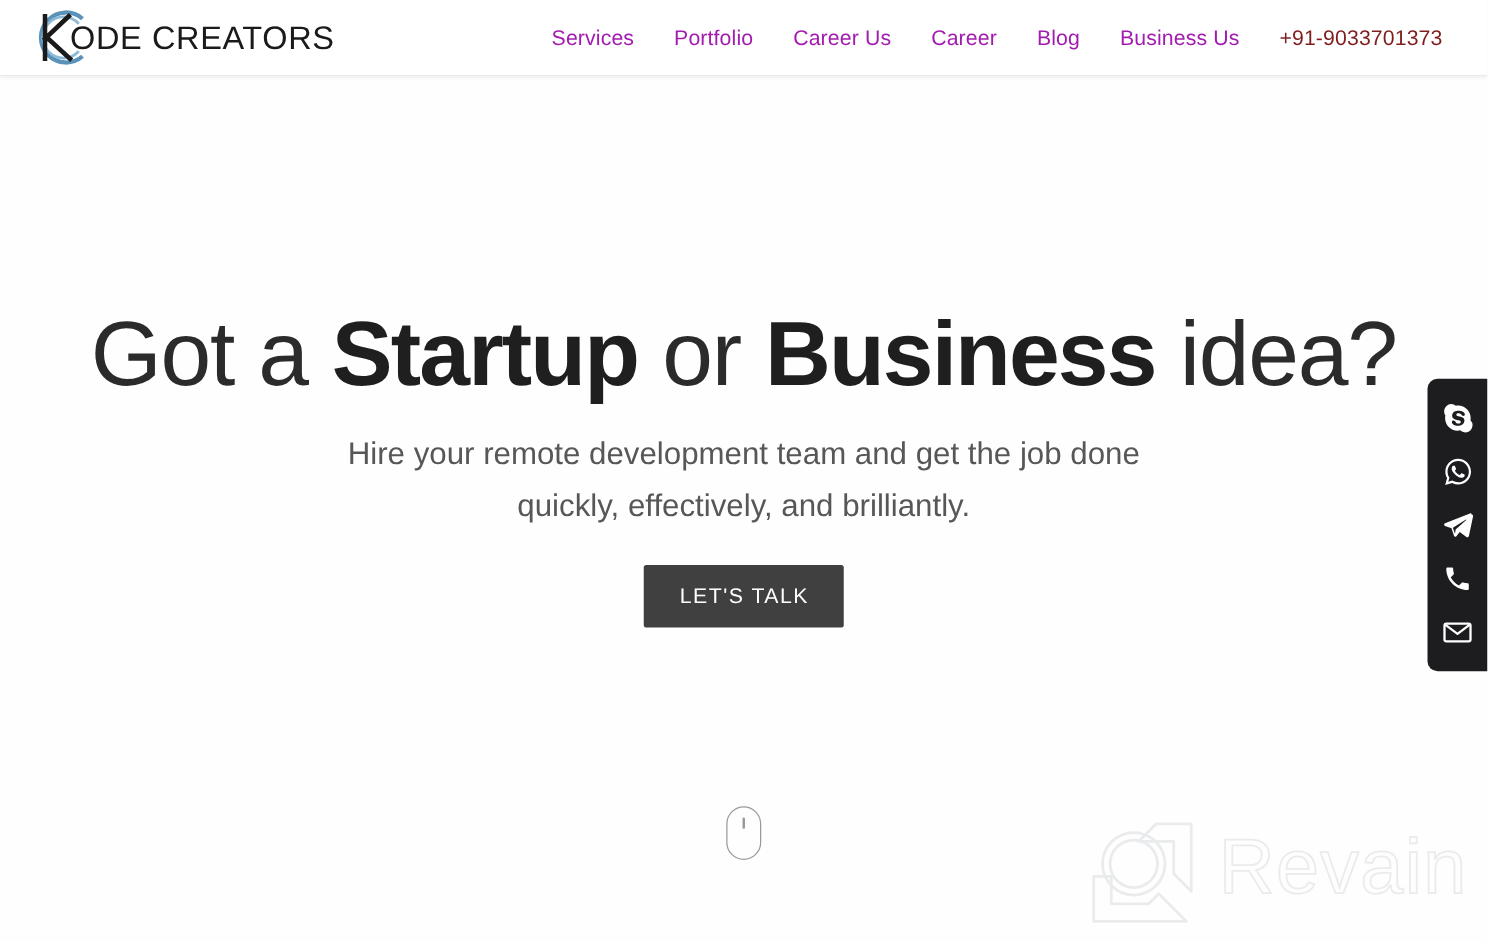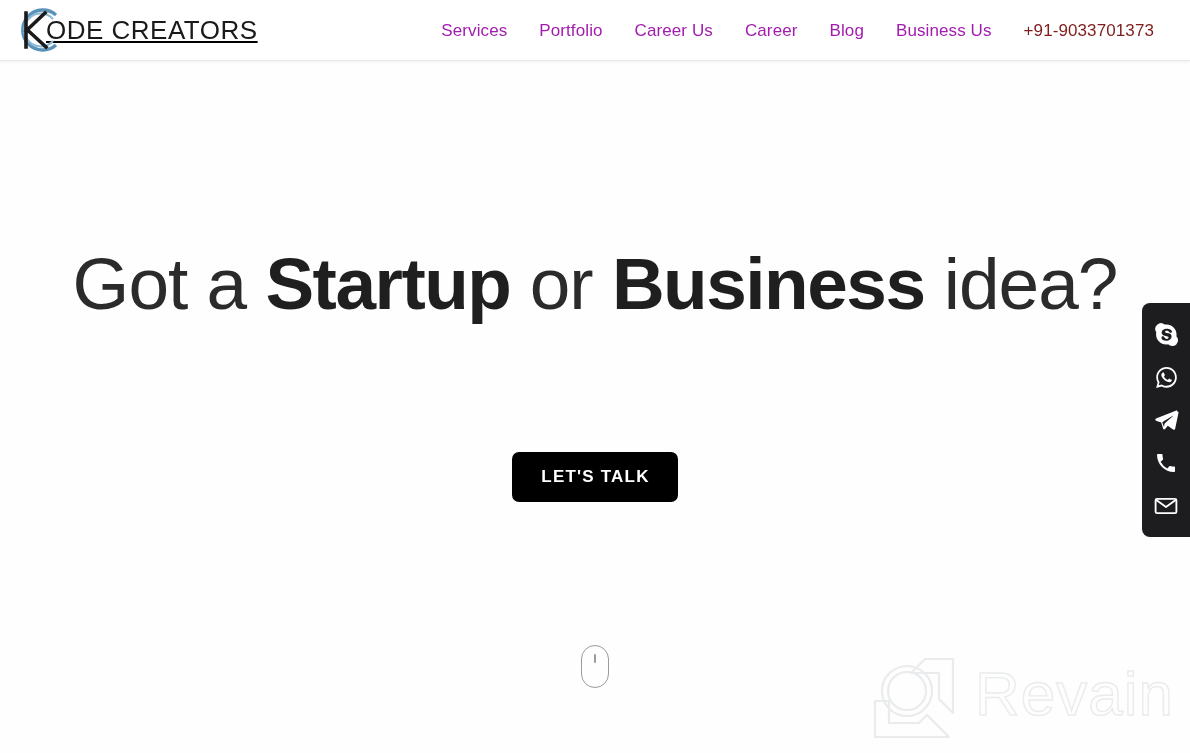--- a/index.html
+++ b/index.html
@@ -25,27 +25,26 @@
     background: #ffffff;
     border-bottom: 1px solid #e8eaec;
     box-shadow: 0 1px 3px rgba(0,0,0,0.06);
     display: flex;
     align-items: center;
     z-index: 40;
   }
 
   .logo {
     position: absolute;
-    left: 12px;
+    left: 22px;
     top: 4px;
     display: flex;
     align-items: center;
     height: 52px;
     cursor: pointer;
-    text-decoration: underline;
   }
   .logo-mark {
     position: relative;
     width: 54px;
     height: 50px;
     flex: 0 0 54px;
   }
   .logo-mark svg { display: block; }
   .logo-text {
     font-size: 26px;
@@ -120,28 +119,28 @@
 
   .cta-wrap {
     position: absolute;
     top: 391px;
     left: 0;
     width: 1190px;
     text-align: center;
   }
   .cta {
     display: inline-block;
-    background: #000000;
+    background: #404040;
     color: #ffffff;
     font-size: 17px;
     letter-spacing: 1.2px;
-    font-weight: 700;
+    font-weight: 400;
     padding: 15px 28px 15px 29px;
     border: none;
-    border-radius: 7px;
+    border-radius: 2px;
     cursor: pointer;
     font-family: "Liberation Sans", sans-serif;
   }
 
   
   .scroll-mouse {
     position: absolute;
     top: 584px;
     left: 581px;
     width: 28px;
@@ -236,20 +235,24 @@
     <a class="nav-item" href="#">Business Us</a>
     <a class="nav-item phone" href="#">+91-9033701373</a>
   </nav>
 
 </div>
 
 <div class="hero">
 
   <h1 class="headline"><span>Got a </span><b>Startup</b><span> or </span><b>Business</b><span> idea?</span></h1>
 
+  <p class="subhead">
+    <span>Hire your remote development team and get the job done</span><br>
+    <span>quickly, effectively, and brilliantly.</span>
+  </p>
 
   <div class="cta-wrap">
     <button class="cta">LET'S TALK</button>
   </div>
 
   <div class="scroll-mouse"></div>
 
 </div>
 
 <div class="social-bar">

